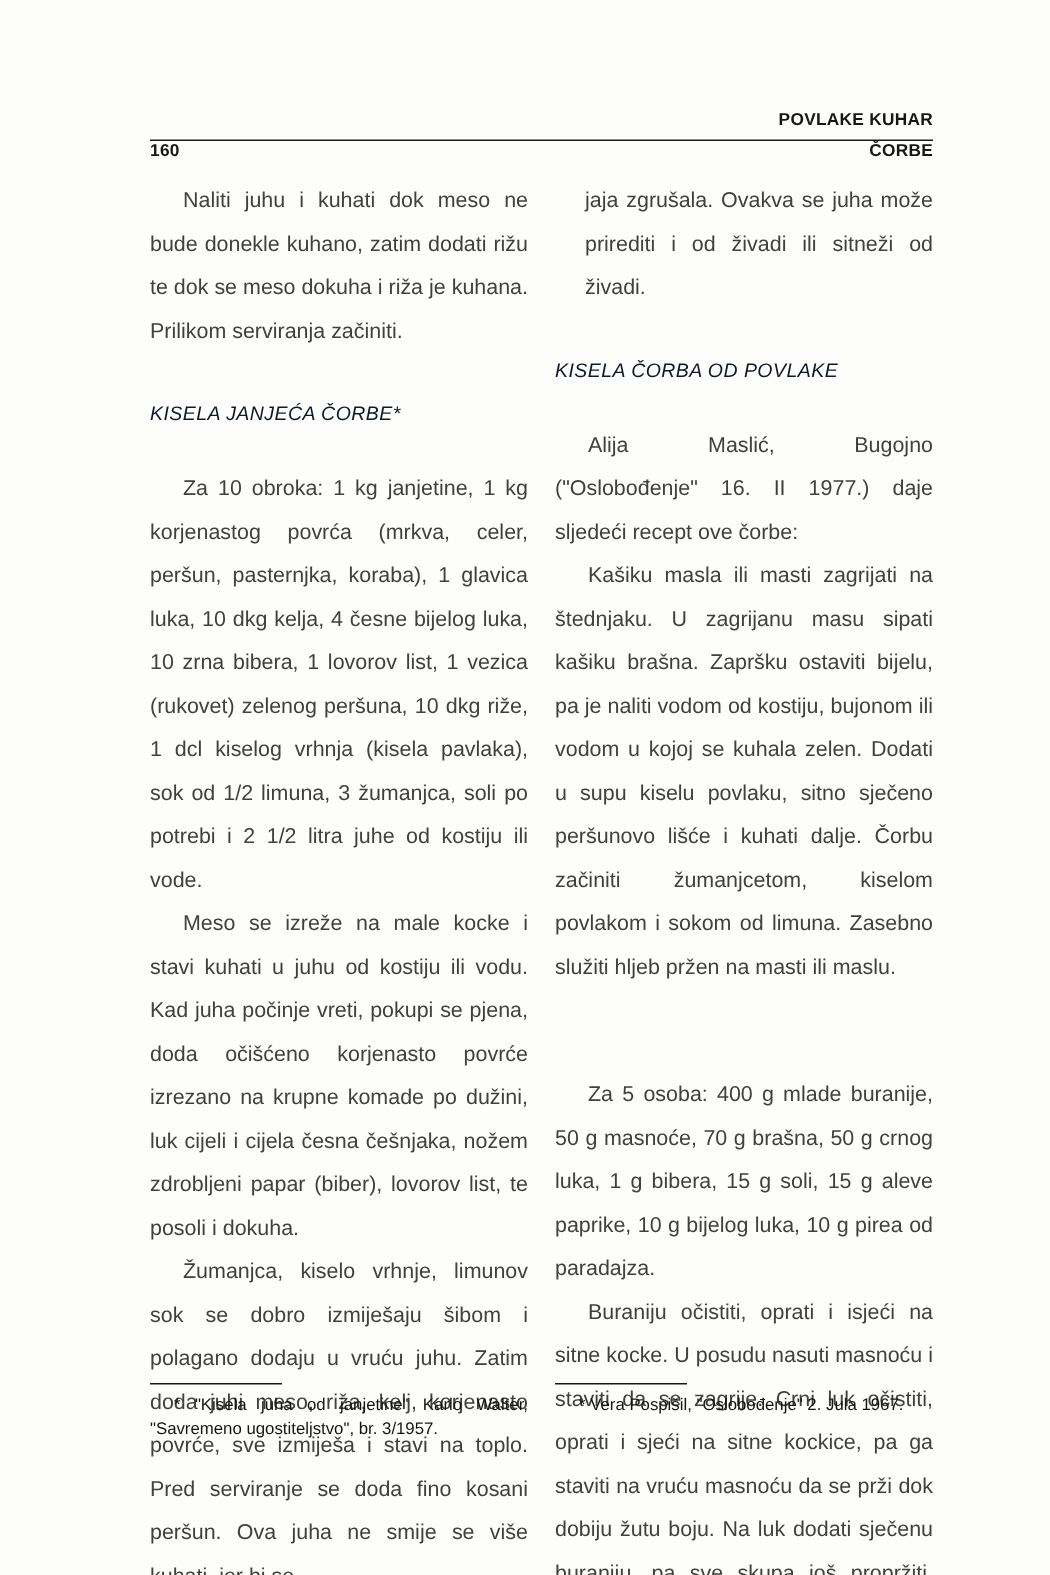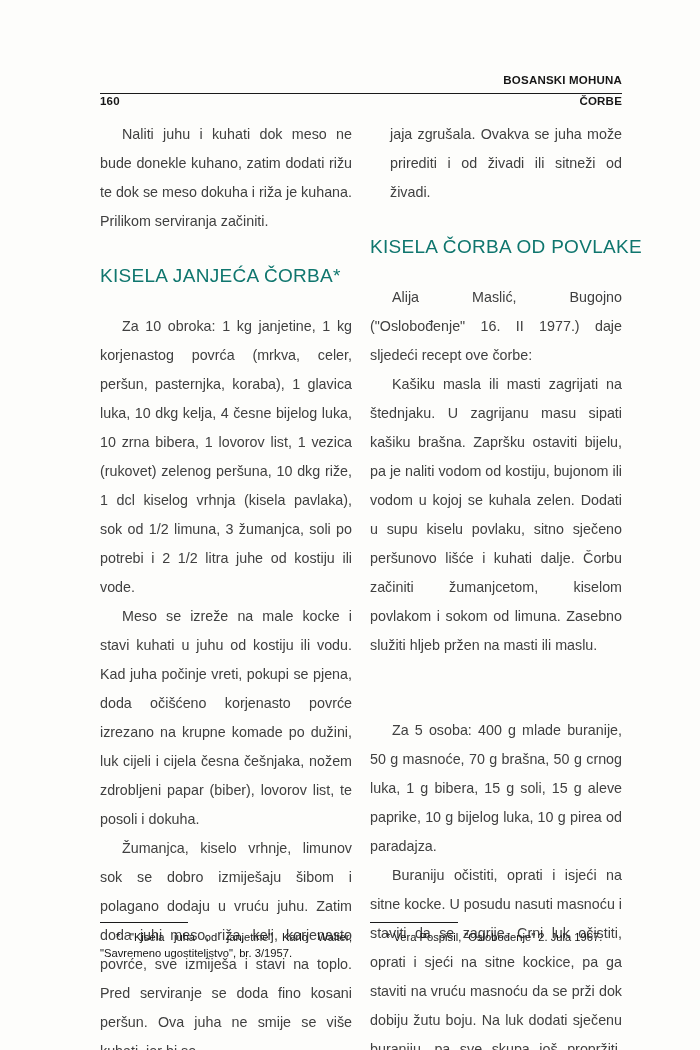--- a/index.html
+++ b/index.html
@@ -79,26 +79,27 @@
     text-align: justify;
     text-justify: inter-word;
     text-indent: 22px;
     color: #404040;
     hyphens: manual;
   }
   p.body.noindent { text-indent: 0; margin-left: 20px; }
 
   h2.recipe-title {
     margin: 0;
-    font-size: 19px;
+    font-size: 13px;
     font-weight: normal;
     letter-spacing: 0.3px;
-    color: #0f766e;
+    color: #0f172a;
     line-height: 20px;
     white-space: nowrap;
+    font-style: italic;
   }
   .sp-before-title { height: 30px; }
   .sp-after-title  { height: 26px; }
 
   
   .footnote-block {
     position: absolute;
     top: 922px;
     width: 252px;
   }
@@ -117,33 +118,33 @@
     text-align: justify;
     text-indent: 16px;
     color: #141414;
   }
 </style>
 </head>
 <body>
 
 <div class="page">
 
-  <div class="running-head">BOSANSKI MOHUNA</div>
+  <div class="running-head">POVLAKE KUHAR</div>
   <div class="head-rule"></div>
   <div class="folio-row">
     <span class="folio-num">160</span>
     <span class="folio-sec">ČORBE</span>
   </div>
 
   <div class="col col-left">
 
     <p class="body">Naliti juhu i kuhati dok meso ne bude donekle kuhano, zatim dodati rižu te dok se meso dokuha i riža je kuhana. Prilikom serviranja začiniti.</p>
 
     <div class="sp-before-title"></div>
-    <h2 class="recipe-title">KISELA JANJEĆA ČORBA*</h2>
+    <h2 class="recipe-title">KISELA JANJEĆA ČORBE*</h2>
     <div class="sp-after-title"></div>
 
     <p class="body">Za 10 obroka: 1 kg janjetine, 1 kg korjenastog povrća (mrkva, celer, peršun, pasternjka, koraba), 1 glavica luka, 10 dkg kelja, 4 česne bijelog luka, 10 zrna bibera, 1 lovorov list, 1 vezica (rukovet) zelenog peršuna, 10 dkg riže, 1 dcl kiselog vrhnja (kisela pavlaka), sok od 1/2 limuna, 3 žumanjca, soli po potrebi i 2 1/2 litra juhe od kostiju ili vode.</p>
     <p class="body">Meso se izreže na male kocke i stavi kuhati u juhu od kostiju ili vodu. Kad juha počinje vreti, pokupi se pjena, doda očišćeno korjenasto povrće izrezano na krupne komade po dužini, luk cijeli i cijela česna češnjaka, nožem zdrobljeni papar (biber), lovorov list, te posoli i dokuha.</p>
     <p class="body">Žumanjca, kiselo vrhnje, limunov sok se dobro izmiješaju šibom i polagano dodaju u vruću juhu. Zatim doda juhi meso, riža, kelj, korjenasto povrće, sve izmiješa i stavi na toplo. Pred serviranje se doda fino kosani peršun. Ova juha ne smije se više kuhati, jer bi se</p>
   </div>
 
   <div class="col col-right">
 
     <p class="body noindent">jaja zgrušala. Ovakva se juha može prirediti i od živadi ili sitneži od živadi.</p>

